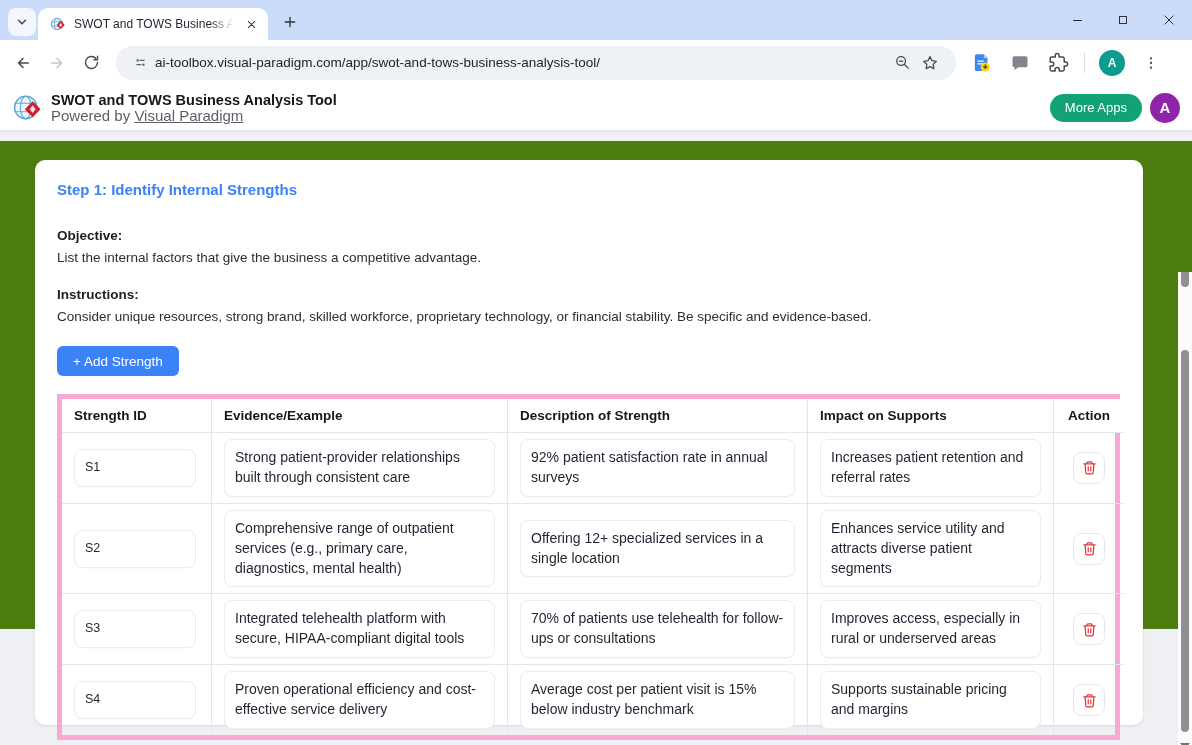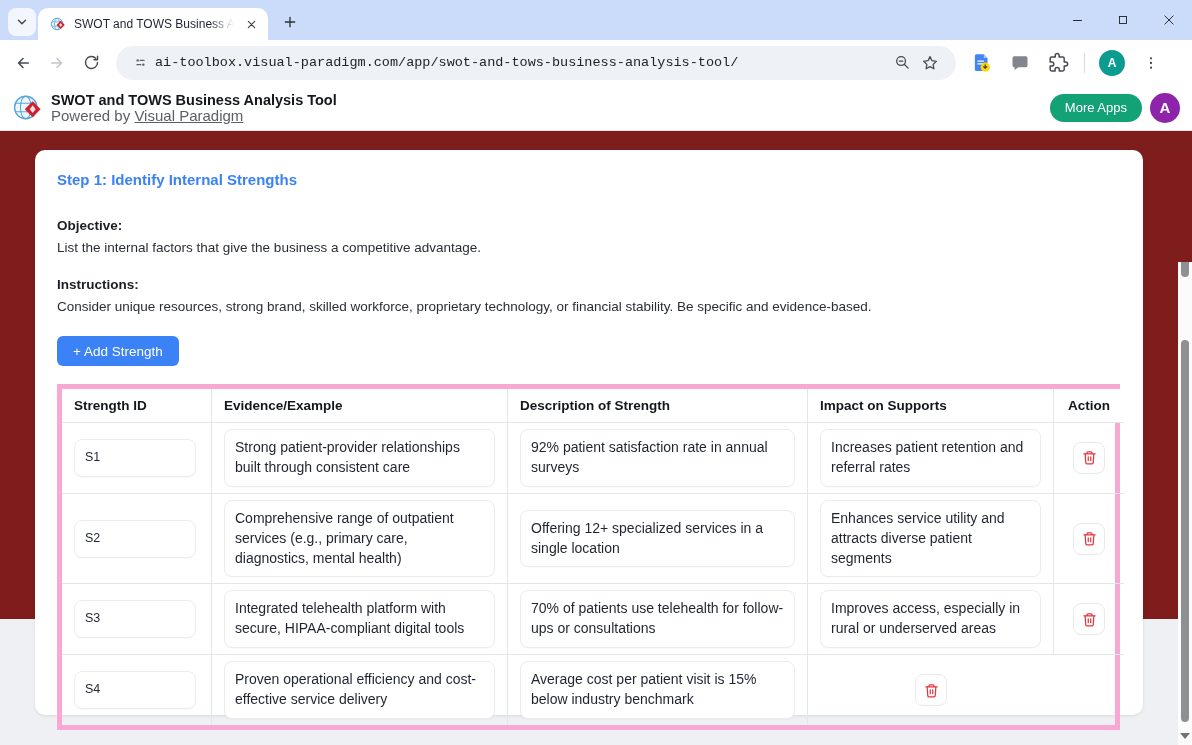--- a/index.html
+++ b/index.html
@@ -24,21 +24,21 @@
   .win-btn { width:46px; height:40px; display:flex; align-items:center; justify-content:center; color:#202124; }
 
   
   .toolbar { position:absolute; left:0; top:40px; width:1192px; height:45px; background:#ffffff;
     display:flex; align-items:center; }
   .nav-btn { width:34px; height:34px; border-radius:50%; display:flex; align-items:center; justify-content:center;
     color:#454a50; flex:0 0 auto; }
   .nav-btn.back { margin-left:6px; }
   .nav-btn.disabled { color:#c2c6cb; }
   .omnibox { margin-left:8px; width:840px; height:34px; background:#eef1f5; border-radius:17px;
-    display:flex; align-items:center; padding:0 12px;font-family:Liberation Mono, monospace; }
+    display:flex; align-items:center; padding:0 12px; }
   .omnibox .site-info { color:#5f6368; display:flex; align-items:center; margin:0 6px 0 4px; }
   .omnibox .url { font-size:13.5px; color:#20242b; white-space:nowrap; overflow:hidden; flex:1 1 auto; }
   .omni-icon { color:#454a50; display:flex; align-items:center; justify-content:center; width:28px; height:28px; flex:0 0 auto; }
   .ext-area { display:flex; align-items:center; margin-left:14px; gap:14px; }
   .ext-icon { display:flex; align-items:center; justify-content:center; width:24px; height:24px; }
   .toolbar-sep { width:1px; height:20px; background:#d6dbe1; }
   .browser-avatar { width:26px; height:26px; border-radius:50%; background:#0b9c8f; color:#fff; font-size:12px;
     font-weight:bold; display:flex; align-items:center; justify-content:center; }
   .kebab { color:#454a50; display:flex; align-items:center; justify-content:center; width:24px; height:24px; margin-right:10px; }
 
@@ -49,21 +49,21 @@
   .app-titles { margin-left:8px; }
   .app-title { font-size:14.5px; font-weight:bold; color:#14171c; line-height:17px; }
   .powered { font-size:15px; color:#5b6066; line-height:14px; }
   .powered a { color:#5b6066; }
   .more-apps-btn { margin-left:auto; background:#13a176; color:#ffffff; font-size:13px; height:28px; padding:0 15px;
     border:none; border-radius:14px; display:flex; align-items:center; }
   .app-avatar { width:30px; height:30px; border-radius:50%; background:#8e24aa; color:#fff; font-weight:bold;
     font-size:15px; display:flex; align-items:center; justify-content:center; margin:0 12px 0 8px; }
 
   
-  .content { position:absolute; left:0; top:131px; width:1192px; height:488px; background:#7f1d1d; }
+  .content { position:absolute; left:0; top:141px; width:1192px; height:488px; background:#4d7c0f; }
   .card { position:absolute; left:35px; top:19px; width:1108px; height:565px; background:#ffffff;
     border-radius:10px; box-shadow:0 1px 3px rgba(0,0,0,.1); padding:21px 22px 0 22px; }
   .step-title { color:#3b82f6; font-size:15px; font-weight:bold; margin-bottom:30px; }
   .section-label { color:#1b1e24; font-size:13.5px; font-weight:bold; margin-bottom:7px; }
   .section-text { color:#2a2e34; font-size:13.5px; margin-bottom:22px; }
   .add-btn { background:#3b82f6; color:#fff; border:none; border-radius:6px; height:30px; padding:0 16px;
     font-size:13.5px; display:inline-flex; align-items:center; margin-bottom:18px; }
 
   
   .s-table { display:grid; grid-template-columns:150px 296px 300px 246px 70px; width:1063px;
@@ -332,20 +332,23 @@
 
         <div class="td last-row" style="--h:63px">
           <div class="cell-box id-box">S4</div>
         </div>
         <div class="td last-row" style="--h:63px">
           <div class="cell-box">Proven operational efficiency and cost-effective service delivery</div>
         </div>
         <div class="td last-row" style="--h:63px">
           <div class="cell-box">Average cost per patient visit is 15% below industry benchmark</div>
         </div>
+        <div class="td last-row" style="--h:63px">
+          <div class="cell-box">Supports sustainable pricing and margins</div>
+        </div>
         <div class="td action last-col last-row" style="--h:63px">
           <button class="del-btn">
             <span>
               <svg width="15" height="15" viewBox="0 0 24 24" fill="none" stroke="currentColor" stroke-width="2" stroke-linecap="round" stroke-linejoin="round">
                   <path d="M3 6h18M8 6V4.5A1.5 1.5 0 0 1 9.5 3h5A1.5 1.5 0 0 1 16 4.5V6M19 6l-1 14a2 2 0 0 1-2 2H8a2 2 0 0 1-2-2L5 6M10 11v6M14 11v6"></path>
                 </svg>
             </span>
           </button>
         </div>
       </div>

